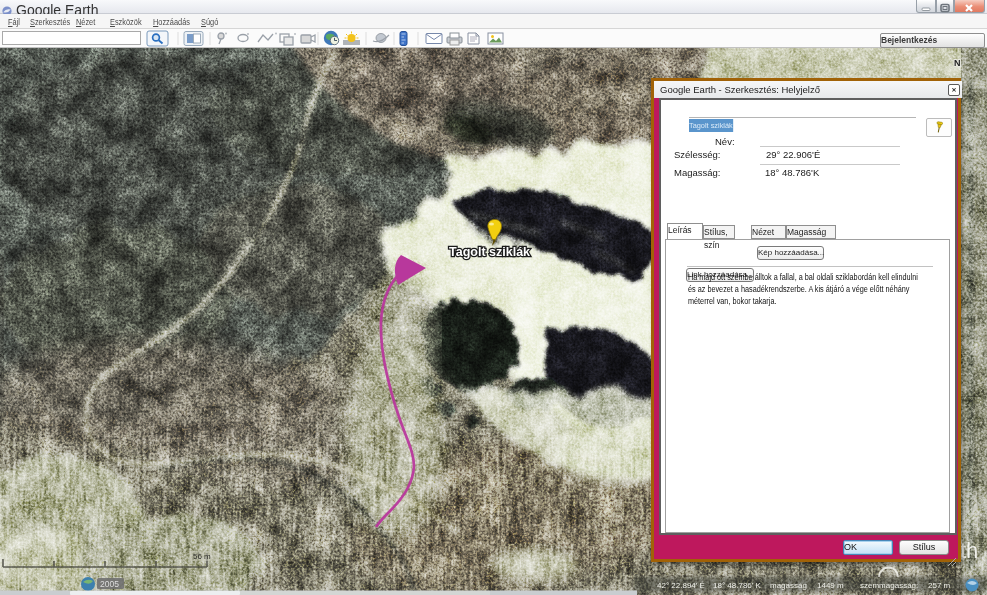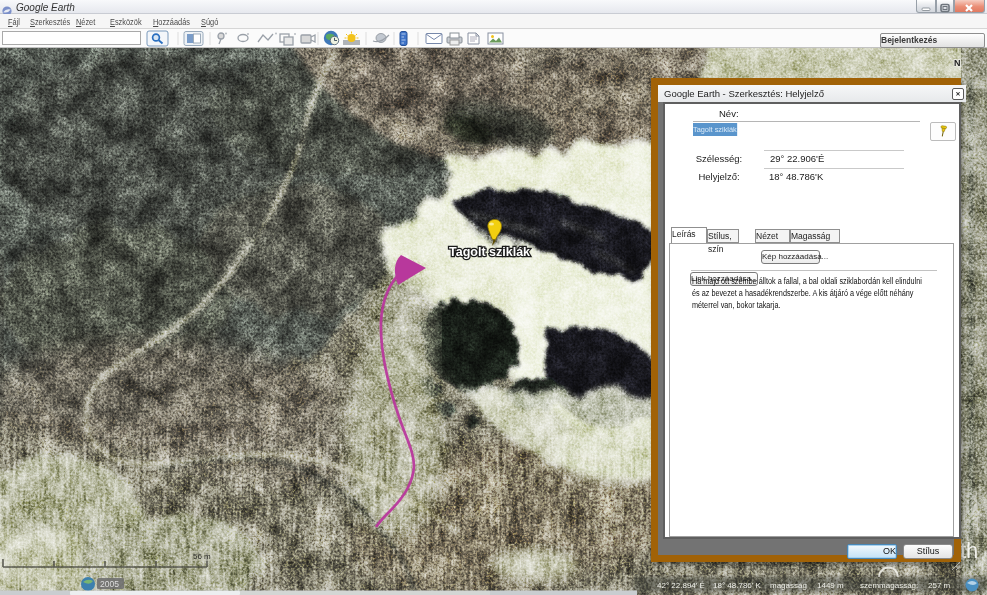--- a/index.html
+++ b/index.html
@@ -1,47 +1,47 @@
 <!DOCTYPE html>
 <html><head>
 <meta charset="utf-8">
 <style>
 * { margin:0; padding:0; box-sizing:border-box; }
 html,body { width:987px; height:595px; overflow:hidden; font-family:"Liberation Sans", sans-serif; }
 #stage { position:relative; width:987px; height:595px; background:#f0f0f0; overflow:hidden; }
 .abs { position:absolute; }
 #titlebar { left:0; top:0; width:987px; height:14px; background:linear-gradient(#f8f9fb,#e6e8ee); border-bottom:1px solid #c9ccd3; }
-#titletext { left:16px; top:2px; font-size:10px; color:#333;font-style:italic; }
+#titletext { left:16px; top:2px; font-size:14px; color:#333; }
 .winbtn { top:0; height:13px; border:1px solid #98a0a9; border-top:none; background:linear-gradient(#ffffff,#dfe2e7 60%,#d3d7dd); }
 #btnmin { left:916px; width:20px; border-radius:0 0 0 3px; }
 #btnmax { left:936px; width:18px; }
 #btncls { left:954px; width:31px; border-radius:0 0 3px 0; background:linear-gradient(#f6cec2,#ea8e76 55%,#e07a62); }
 #menubar { left:0; top:14px; width:987px; height:15px; background:#f6f6f6; border-bottom:1px solid #d6d6d6; }
 .mi { position:absolute; top:17px; font-size:9px; color:#4a4a4a; transform:scaleX(0.82); transform-origin:0 0; }
 .mi span { text-decoration:underline; }
 #toolbar { left:0; top:29px; width:987px; height:19px; background:#fbfbfb; border-bottom:1px solid #c2c2c2; }
 #searchbox { left:2px; top:2px; width:139px; height:14px; background:#fff; border:1px solid #a9a9a9; }
 #loginbtn { left:880px; top:33px; width:105px; height:15px; border:1px solid #8e8e8e; border-radius:2px; background:linear-gradient(#fefefe,#e2e2e2); font-size:8.5px; font-weight:700; color:#3a3a3a; line-height:13px; }
-#dlg { left:651px; top:78px; width:310px; height:484px; background:#737373; border:7px solid #a16207; box-shadow:2px 3px 4px rgba(0,0,0,0.35); }
+#dlg { left:651px; top:78px; width:310px; height:484px; background:#be185d; border:3px solid #a16207; box-shadow:2px 3px 4px rgba(0,0,0,0.35); }
 #dlgtitle { left:0; top:0; width:308px; height:17px; background:linear-gradient(#f6f7f8,#e7e9eb); font-size:9.5px; color:#222; padding:3px 0 0 6px; }
 #dlgclose { left:294px; top:3px; width:12px; height:12px; border:1px solid #5a5a5a; border-radius:2px; background:#fff; font-size:6px; line-height:10px; text-align:center; color:#222; font-weight:700; }
 #dlgpanel { left:5px; top:17px; width:298px; height:437px; background:#fff; border:2px solid #5f5f5f; }
 .lbl { position:absolute; font-size:9.5px; color:#1a1a1a; white-space:nowrap; }
-.rlbl { position:absolute; font-size:9.5px; color:#1a1a1a; white-space:nowrap; text-align:center; }
+.rlbl { position:absolute; font-size:9.5px; color:#1a1a1a; white-space:nowrap; text-align:left; }
 #nameline { left:28px; top:17px; width:227px; height:1px; background:#b5b5b5; }
 #namesel { left:28px; top:19px; width:48px; height:13px; background:#5a95cc; color:#dcebf8; font-size:8px; line-height:13px; overflow:hidden; white-space:nowrap; transform:scaleX(0.92); transform-origin:0 0; }
 #pinbtn { left:265px; top:18px; width:26px; height:19px; border:1px solid #bcbcbc; border-radius:2px; background:#fdfdfd; }
 .fline { position:absolute; height:1px; background:#c9c9c9; }
 .tab { position:absolute; top:125px; height:14px; border:1px solid #8f8f8f; background:#f4f4f4; font-size:8.5px; color:#222; line-height:13px; }
 #tab1 { left:6px; width:36px; background:#fff; height:16px; top:123px; z-index:3; border-bottom:none; }
 #groupbox { left:4px; top:139px; width:285px; height:294px; border:1px solid #a0a0a0; background:#fff; }
 .dbtn { position:absolute; top:146px; height:14px; border:1px solid #7a7a7a; border-radius:3px; background:linear-gradient(#fefefe,#ececec); font-size:8px; color:#222; text-align:center; line-height:12px; white-space:nowrap; }
 #sepline { left:26px; top:166px; width:246px; height:1px; background:#c2c2c2; }
 #desc { left:27px; top:171px; width:286px; font-size:8.5px; line-height:12px; color:#111; transform:scaleX(0.855); transform-origin:0 0; white-space:nowrap; }
-#okbtn { left:189px; top:459px; width:50px; height:15px; border:1px solid #4888b8; border-radius:2px; background:linear-gradient(#f4fafd,#d8ecfa 55%,#c4e2f6); box-shadow:0 0 0 1px #a8d2ef inset; font-size:9px; color:#111; text-align:right; line-height:13px; }
+#okbtn { left:189px; top:459px; width:50px; height:15px; border:1px solid #4888b8; border-radius:2px; background:linear-gradient(#f4fafd,#d8ecfa 55%,#c4e2f6); box-shadow:0 0 0 1px #a8d2ef inset; font-size:9px; color:#111; text-align:left; line-height:13px; }
 #cancelbtn { left:245px; top:459px; width:50px; height:15px; border:1px solid #8a8a8a; border-radius:3px; background:linear-gradient(#fdfdfd,#e4e4e4); font-size:9px; color:#111; text-align:center; line-height:13px; }
 </style>
 </head>
 <body>
 <div id="stage">
   <div class="abs" id="mapwrap" style="left:0;top:0;width:987px;height:595px;">
 <svg width="987" height="595" viewBox="0 0 987 595">
 <defs>
 <filter id="b2">
             <feGaussianBlur stdDeviation="2"></feGaussianBlur>
@@ -280,43 +280,43 @@
 <circle cx="492.5" cy="7.5" r="1.5" fill="#f2c21a"></circle>
 <path d="M489,13.5 L493,9.5 L496,12 L499,8.5 L502,13.5 Z" fill="#6a9a5a"></path>
 </svg>
 
   </div>
   <div class="abs" id="loginbtn">Bejelentkezés</div>
   <div class="abs" id="dlg">
     <div class="abs" id="dlgtitle">Google Earth - Szerkesztés: Helyjelző</div>
     <div class="abs" id="dlgclose">✕</div>
     <div class="abs" id="dlgpanel">
-      <div class="lbl" style="left:6px;top:4px;padding-left:48px;">Név:</div>
+      <div class="lbl" style="left:6px;top:36px;padding-left:48px;">Név:</div>
       <div class="abs" id="nameline"></div>
       <div class="abs" id="namesel">Tagolt sziklák</div>
       <div class="abs" id="pinbtn"><svg width="24" height="17">
             <g transform="rotate(8 12 8)">
               <rect x="9.5" y="3" width="5.5" height="2.2" rx="1" fill="#f2cf10" stroke="#8a7500" stroke-width="0.6"></rect>
               <path d="M10.6,5.4 L14,5.4 L13.2,8.5 L11.4,8.5 Z" fill="#e8c30e" stroke="#8a7500" stroke-width="0.5"></path>
               <path d="M12.3,8.7 L12,13.5" stroke="#6a5a00" stroke-width="1"></path>
             </g>
           </svg></div>
       <div class="rlbl" style="left:13px;top:49px;width:82px;">Szélesség:</div>
       <div class="lbl" style="left:105px;top:49px;">29° 22.906'É</div>
       <div class="abs fline" style="left:99px;top:46px;width:140px;"></div>
-      <div class="rlbl" style="left:13px;top:67px;width:82px;">Helyjelző:</div>
+      <div class="rlbl" style="left:13px;top:67px;width:82px;">Magasság:</div>
       <div class="lbl" style="left:104px;top:67px;">18° 48.786'K</div>
       <div class="abs fline" style="left:99px;top:64px;width:140px;"></div>
       <div class="abs" id="groupbox"></div>
       <div class="tab" id="tab1">Leírás</div>
       <div class="tab" style="left:42px;width:32px;">Stílus, szín</div>
       <div class="tab" style="left:90px;width:35px;">Nézet</div>
       <div class="tab" style="left:125px;width:50px;">Magasság</div>
       <div class="dbtn" style="left:25px;width:68px;margin-top:22px;">Link hozzáadása...</div>
-      <div class="dbtn" style="left:96px;width:59px;">Kép hozzáadása...</div>
+      <div class="dbtn" style="left:96px;width:67px;">Kép hozzáadása...</div>
       <div class="abs" id="sepline"></div>
       <div class="abs" id="desc">Ha majd ott szembe álltok a fallal, a bal oldali sziklabordán kell elindulni<br>és az bevezet a hasadékrendszerbe. A kis átjáró a vége előtt néhány<br>méterrel van, bokor takarja.</div>
     </div>
     <div class="abs" id="okbtn">OK</div>
     <div class="abs" id="cancelbtn">Stílus</div>
     <div class="abs" style="left:292px;top:472px;width:12px;height:10px;"><svg width="12" height="10">
           <path d="M10,1 L2,9 M10,5 L6,9" stroke="#aaa" stroke-width="1"></path>
         </svg></div>
   </div>
 </div>

